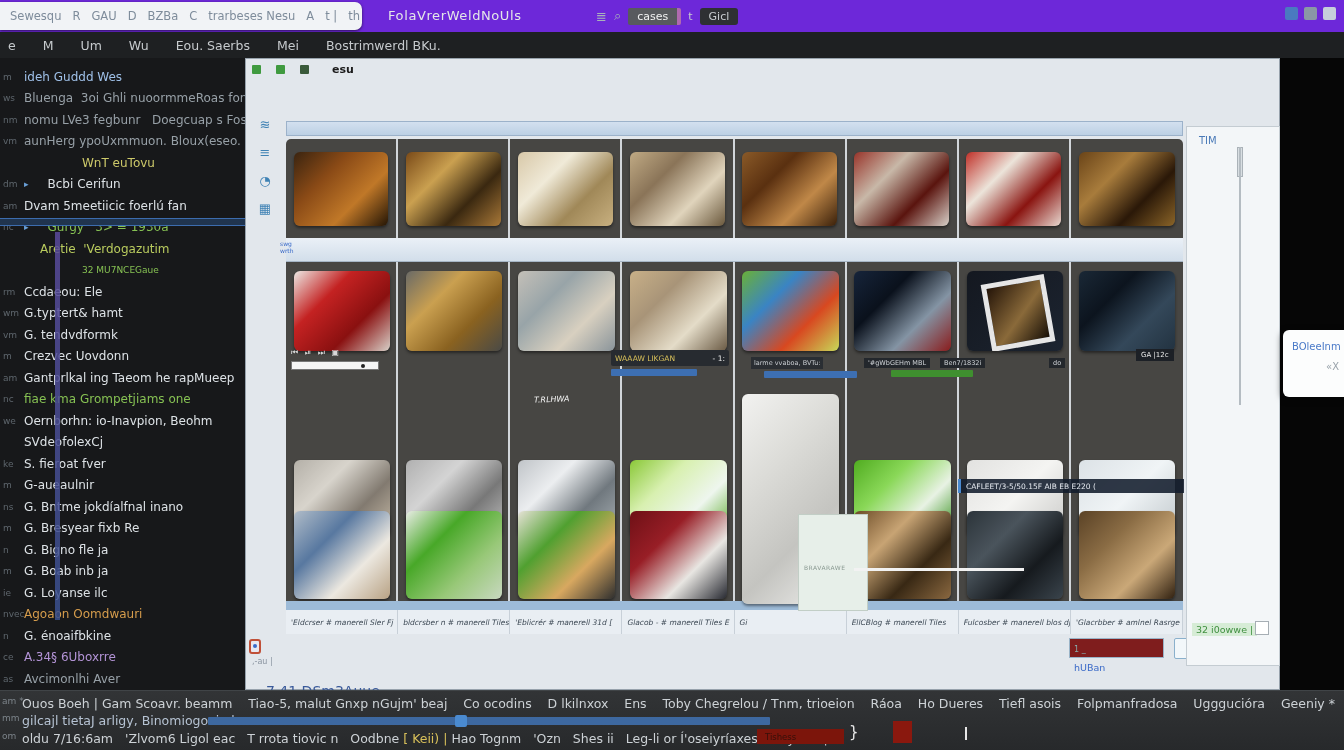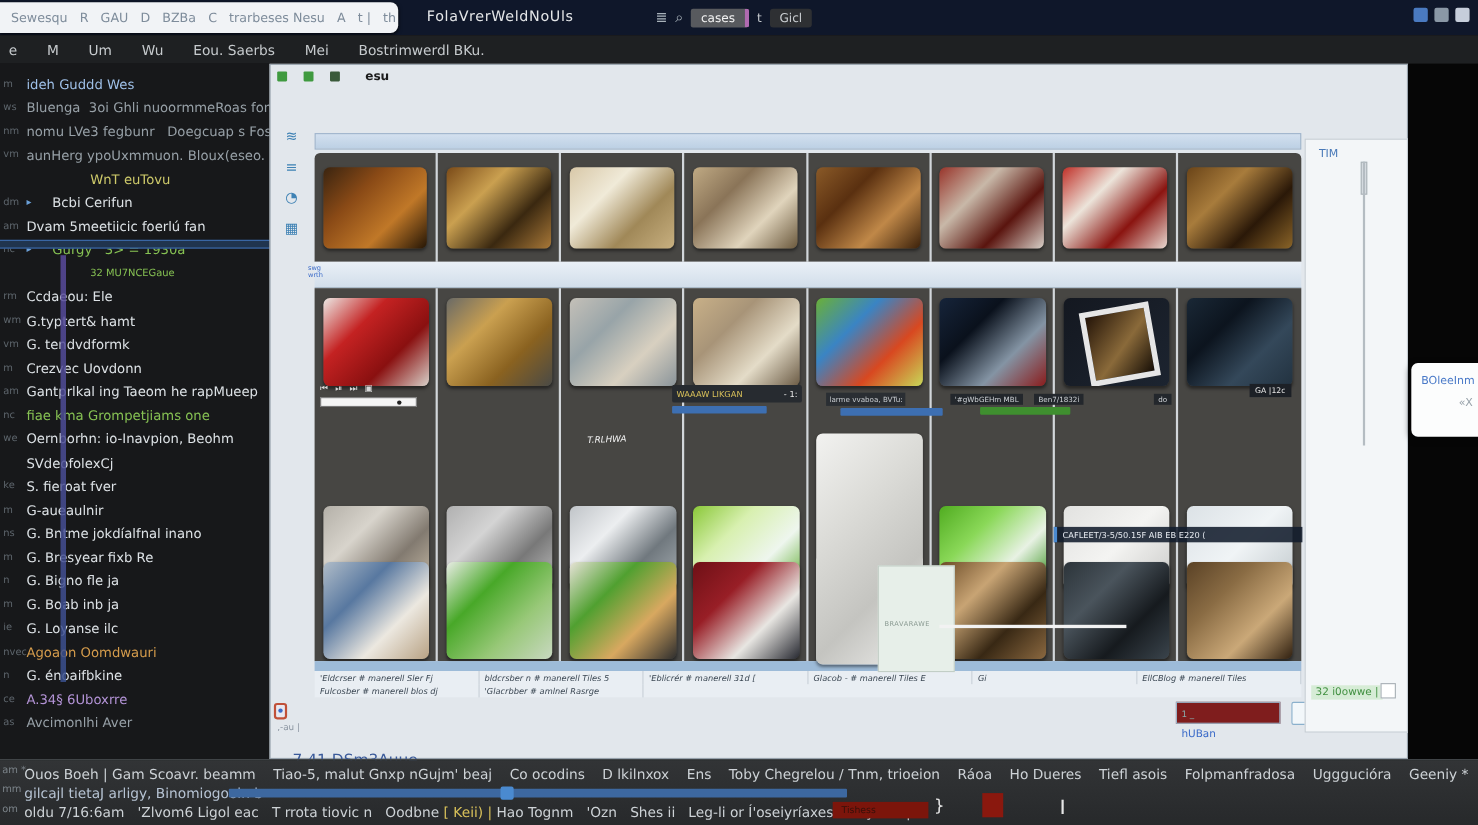--- a/index.html
+++ b/index.html
@@ -1,20 +1,20 @@
 <!DOCTYPE html>
 <html><head>
 <meta charset="utf-8">
 <style>
   * { margin:0; padding:0; box-sizing:border-box; }
   body { background:#000; font-family:"DejaVu Sans", sans-serif; }
   .screen { position:relative; width:1344px; height:750px; background:#050505; overflow:hidden; }
 
   
-  .topbar { position:absolute; left:0; top:0; width:100%; height:32px; background:#0f172a; }
+  .topbar { position:absolute; left:0; top:0; width:100%; height:32px; background:#6d28d9; }
   .pill { position:absolute; left:0; top:2px; width:362px; height:28px; background:#f1f3f6;
           border-radius:0 7px 7px 0; box-shadow:0 1px 3px rgba(0,0,0,.6);
           display:flex; align-items:center; gap:11px; padding:0 10px; color:#7e8c9b; font-size:11.5px; white-space:nowrap; overflow:hidden; }
   .pill .pit { flex:0 0 auto; }
   .win-title { position:absolute; left:388px; top:8px; color:#e4e6e8; font-size:13px; letter-spacing:.6px; }
   .search-cluster { position:absolute; left:596px; top:5px; height:22px; display:flex; align-items:center; gap:7px; }
   .sc-glyph { color:#a8b2ba; font-size:13px; }
   .sc-box { background:#585a5e; color:#f2f2f2; font-size:11px; padding:2px 9px; border-radius:2px; border-right:4px solid #b06ab0; }
   .sc-caret { color:#c8ccd0; font-size:11px; }
   .sc-btn { background:#2e3033; color:#c8ccd0; font-size:11px; padding:2px 9px; border-radius:3px; }
@@ -101,21 +101,21 @@
   .row3cap { left:712px; top:420px; width:226px; height:14px; background:rgba(18,28,44,.88); color:#e6eaf0;
              font-size:7.5px; display:flex; align-items:center; padding:0 5px; white-space:nowrap; overflow:hidden;
              border-left:3px solid #4a8ad0; }
   .row3script { left:288px; top:336px; color:#f4f4f4; font-size:8px; font-style:italic; transform:rotate(-2deg); }
   .whiteline { left:608px; top:509px; width:170px; height:3px; background:#f2f2f2; }
   .lightpanel { left:552px; top:455px; width:70px; height:97px; background:#e7efe9; border:1px solid #c2cec6; }
   .panel-label { left:558px; top:505px; color:#8a9a92; font-size:6px; letter-spacing:.5px; }
 
   .caps-strip { position:absolute; left:40px; top:542px; width:897px; height:9px; background:#9dbbd8; }
   .caps { position:absolute; left:40px; top:551px; width:897px; height:24px; background:#e9eef3;
-          display:grid; grid-template-columns:repeat(6,1fr); }
+          display:grid; grid-template-columns:repeat(8,1fr); }
   .cap { font-size:7.5px; font-style:italic; color:#3c4854; border-right:1px solid #c8d0d8;
          display:flex; align-items:center; padding:0 5px; white-space:nowrap; overflow:hidden; }
 
   .status-icon { position:absolute; left:3px; top:580px; width:12px; height:15px; border:2px solid #c05038;
                  border-radius:3px; background:#e8e8f0; }
   .status-icon::after { content:""; position:absolute; left:2px; top:3px; width:4px; height:4px; background:#3a6ac8; border-radius:50%; }
   .status-l1 { position:absolute; left:20px; top:596px; font-size:14px; color:#3a5a9a;margin-top:28px; }
   .status-l2 { position:absolute; left:6px; top:598px; font-size:8px; color:#8a94a0; }
   .mini-input { position:absolute; left:823px; top:579px; width:95px; height:20px; background:#7f1d1d;
                 border:1px solid #9ab4c8; font-size:8px; color:#8aa; padding:6px 0 0 4px; }
@@ -233,20 +233,25 @@
         
         <span class="txt c-w">Dvam 5meetiicic foerlú fan</span>
       </div>
 
       <div class="sline">
         <span class="gut">nc</span>
         <span class="ic">▸</span>
         <span class="txt c-gr i1">Gurgy   3&gt; = 1930a</span>
       </div>
 
+      <div class="sline">
+        <span class="gut"></span>
+        
+        <span class="txt c-yg i1">Aretie  'Verdogazutim</span>
+      </div>
 
       <div class="sline">
         <span class="gut"></span>
         
         <span class="txt c-gr sm i2">32 MU7NCEGaue</span>
       </div>
 
       <div class="sline">
         <span class="gut">rm</span>
         

